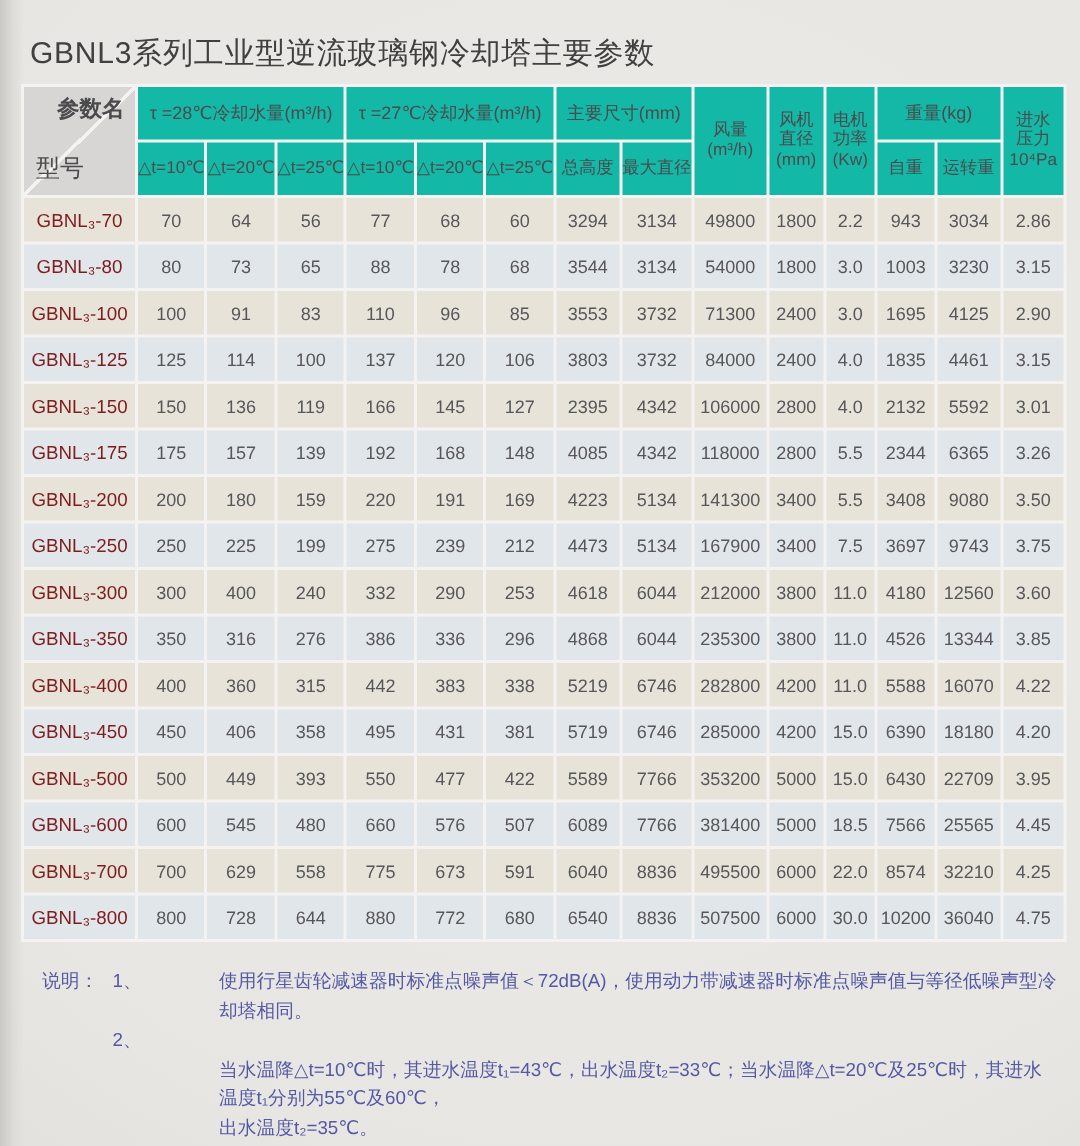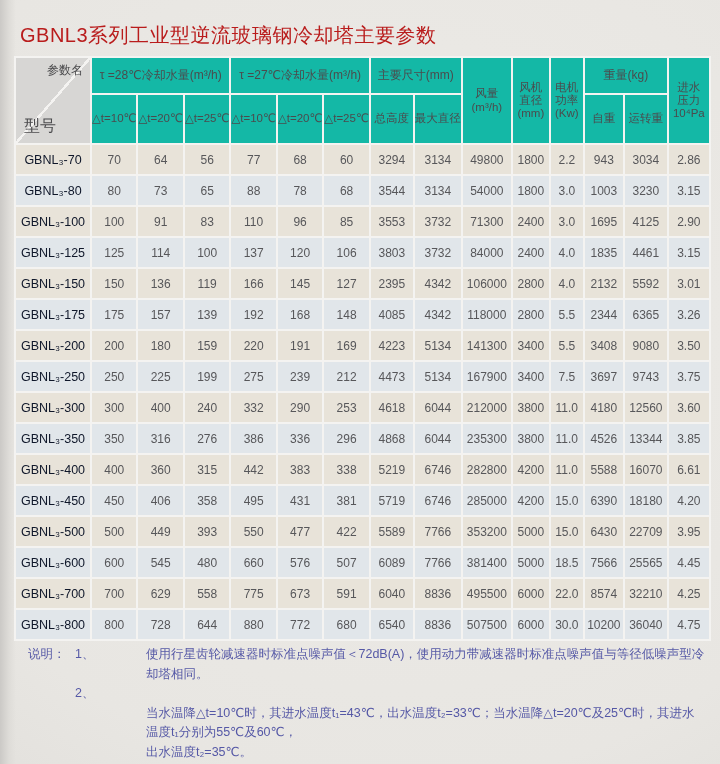--- a/index.html
+++ b/index.html
@@ -7,55 +7,55 @@
     width:720px;height:764px;overflow:hidden;position:relative;
     font-family:"Liberation Sans","DejaVu Sans",sans-serif;
     background:
       linear-gradient(to right, #cbc9c6 0px, #dedcd8 9px, rgba(222,220,216,0) 16px),
       radial-gradient(130% 110% at 55% 42%, #edebe7 0%, #e8e6e2 55%, #d8d6d2 100%);
   }
   .page{position:absolute;left:0;top:0;width:720px;height:764px;}
 
   .title{
     position:absolute;left:20px;top:22px;
-    font-size:20px;letter-spacing:0.5px;color:#b91c1c;font-weight:500;
+    font-size:20px;letter-spacing:0.5px;color:#404040;font-weight:500;
   }
 
   .table-wrap{
     position:absolute;left:14px;top:56px;
     background:#f4f3f1;
     box-shadow:0 0 0 0 transparent;
   }
   table{
     border-collapse:separate;border-spacing:2px;table-layout:fixed;
   }
   td{
     text-align:center;vertical-align:middle;overflow:hidden;
     padding:0;
   }
   
   .hdr td{
     background:#14b8a6;color:#4b4b4d;font-size:12px;line-height:1.15;
   }
   tr.hdr1 td{height:35px;}
-  tr.hdr2 td{height:48px;font-size:11.5px;}
+  tr.hdr2 td{height:35px;font-size:11.5px;}
   td.multiline{white-space:pre-line;font-size:11.5px;}
   
   td.diag{
     position:relative;
     background:
       linear-gradient(to bottom right, rgba(0,0,0,0) calc(50% - 1.2px), #f4f3f1 calc(50% - 1.2px), #f4f3f1 calc(50% + 1.2px), rgba(0,0,0,0) calc(50% + 1.2px)),
       #d7d6d4;
   }
-  td.diag .diag-top{position:absolute;top:6px;right:7px;font-size:12px;color:#4b4b4d;}
+  td.diag .diag-top{position:absolute;top:6px;right:7px;font-size:15px;color:#4b4b4d;font-weight:bold;}
   td.diag .diag-bottom{position:absolute;bottom:8px;left:8px;font-size:16px;color:#4b4b4d;}
 
   
   tbody td{height:29px;font-size:12px;color:#57575a;letter-spacing:0;}
-  tbody td.model{font-size:12.5px;color:#0f172a;margin-top:15px;}
+  tbody td.model{font-size:12.5px;color:#7f1d1d;margin-top:15px;}
   tr.row-a td{background:#e8e3d9;}
   tr.row-b td{background:#e1e6ea;}
 
   
   .notes{
     position:absolute;left:28px;top:645px;width:678px;
     color:#5558a6;font-size:12.5px;line-height:19.5px;
   }
   .note-line{display:flex;}
   .note-line .lbl{width:47px;flex:0 0 47px;}
@@ -302,21 +302,21 @@
             <td>442</td>
             <td>383</td>
             <td>338</td>
             <td>5219</td>
             <td>6746</td>
             <td>282800</td>
             <td>4200</td>
             <td>11.0</td>
             <td>5588</td>
             <td>16070</td>
-            <td>6.61</td>
+            <td>4.22</td>
           </tr>
           <tr class="row-b">
             <td class="model">GBNL₃-450</td>
             <td>450</td>
             <td>406</td>
             <td>358</td>
             <td>495</td>
             <td>431</td>
             <td>381</td>
             <td>5719</td>

